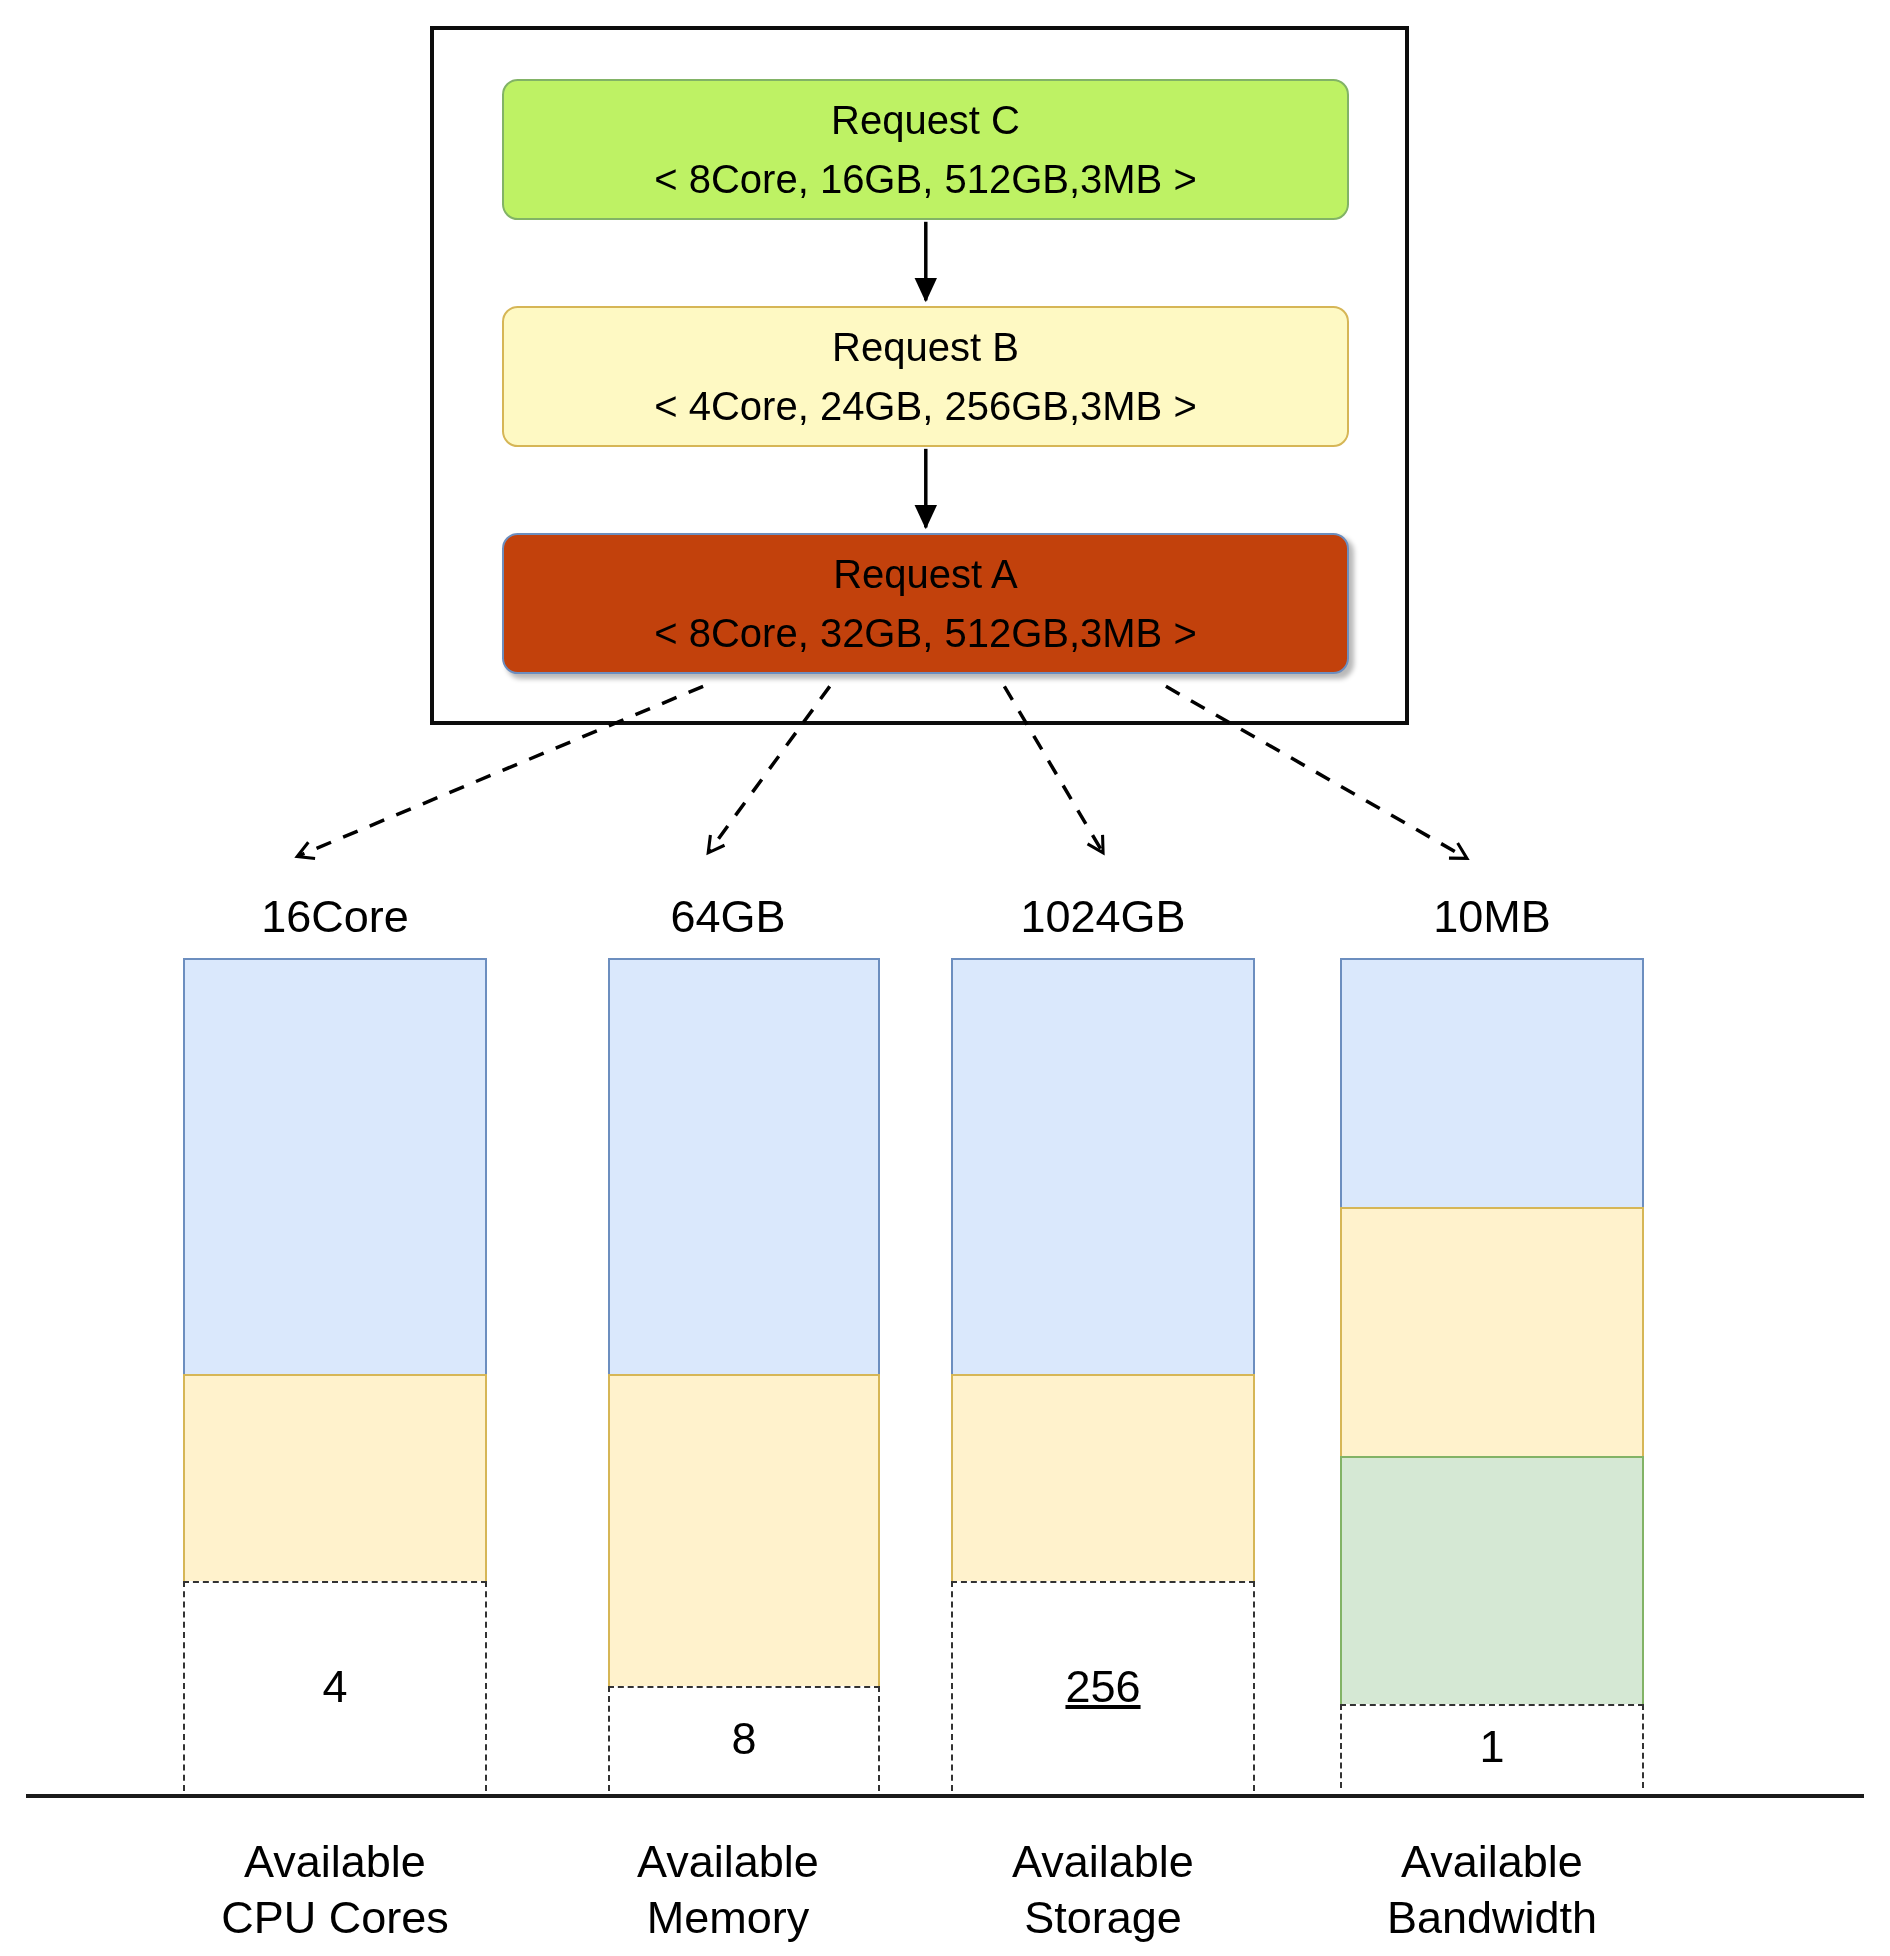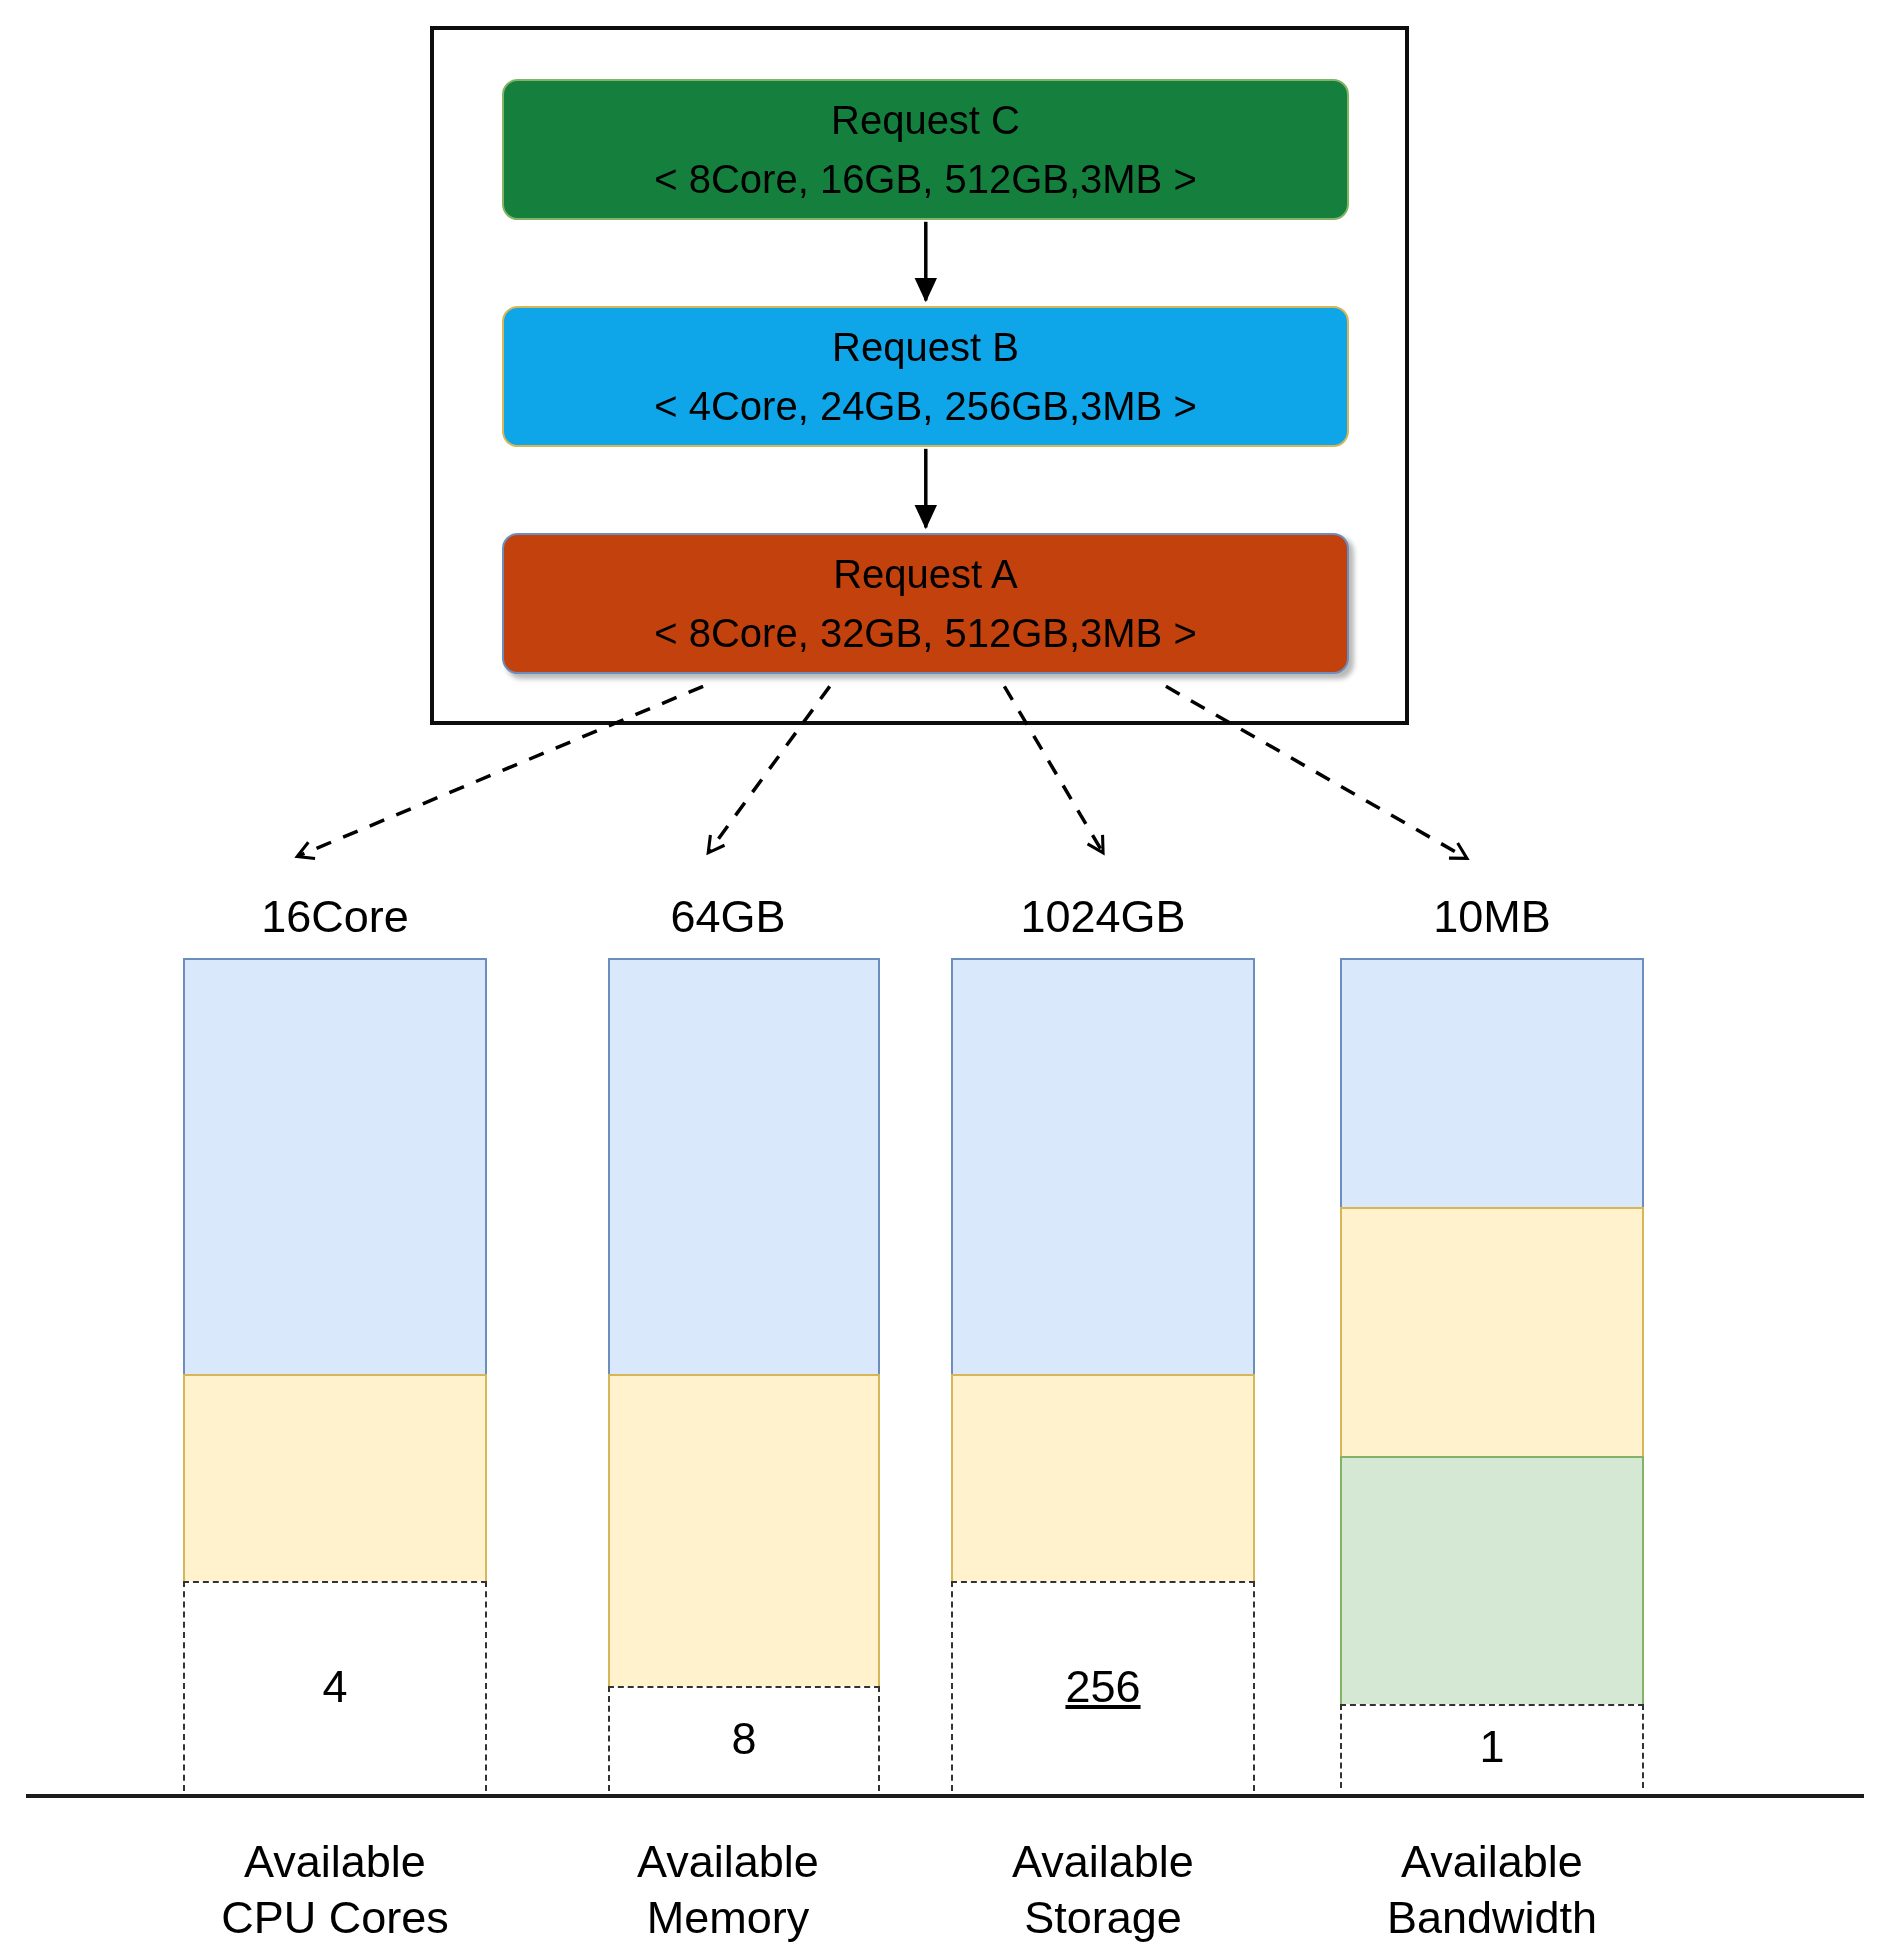--- a/index.html
+++ b/index.html
@@ -16,22 +16,22 @@
     position:absolute;left:430px;top:26px;width:979px;height:699px;
     border:4.4px solid #0d0d0d;background:transparent;box-sizing:border-box;
   }
   .req-box{
     position:absolute;left:502px;width:847px;height:141px;
     border-radius:15.7px;box-sizing:border-box;
     display:flex;flex-direction:column;justify-content:space-evenly;align-items:center;
     font-size:40px;line-height:1;
   }
   .req-box .req-title,.req-box .req-tuple{white-space:nowrap;}
-  #req-c{top:79px;background:#15803d;border:2.6px solid #82b366;}
-  #req-b{top:306px;background:#0ea5e9;border:2.6px solid #d6b656;}
+  #req-c{top:79px;background:#bef264;border:2.6px solid #82b366;}
+  #req-b{top:306px;background:#fef9c3;border:2.6px solid #d6b656;}
   #req-a{top:533px;background:#c2410c;border:2.6px solid #6c8ebf;
          box-shadow:4.4px 4.4px 5.2px rgba(0,0,0,0.28);}
   
   #arrow-layer{position:absolute;left:0;top:0;width:1890px;height:1956px;pointer-events:none;}
   
   .bar-col{
     position:absolute;top:958px;width:304px;height:838px;
     display:flex;flex-direction:column;box-sizing:border-box;
   }
   .bar-col.b0{left:183px;}

